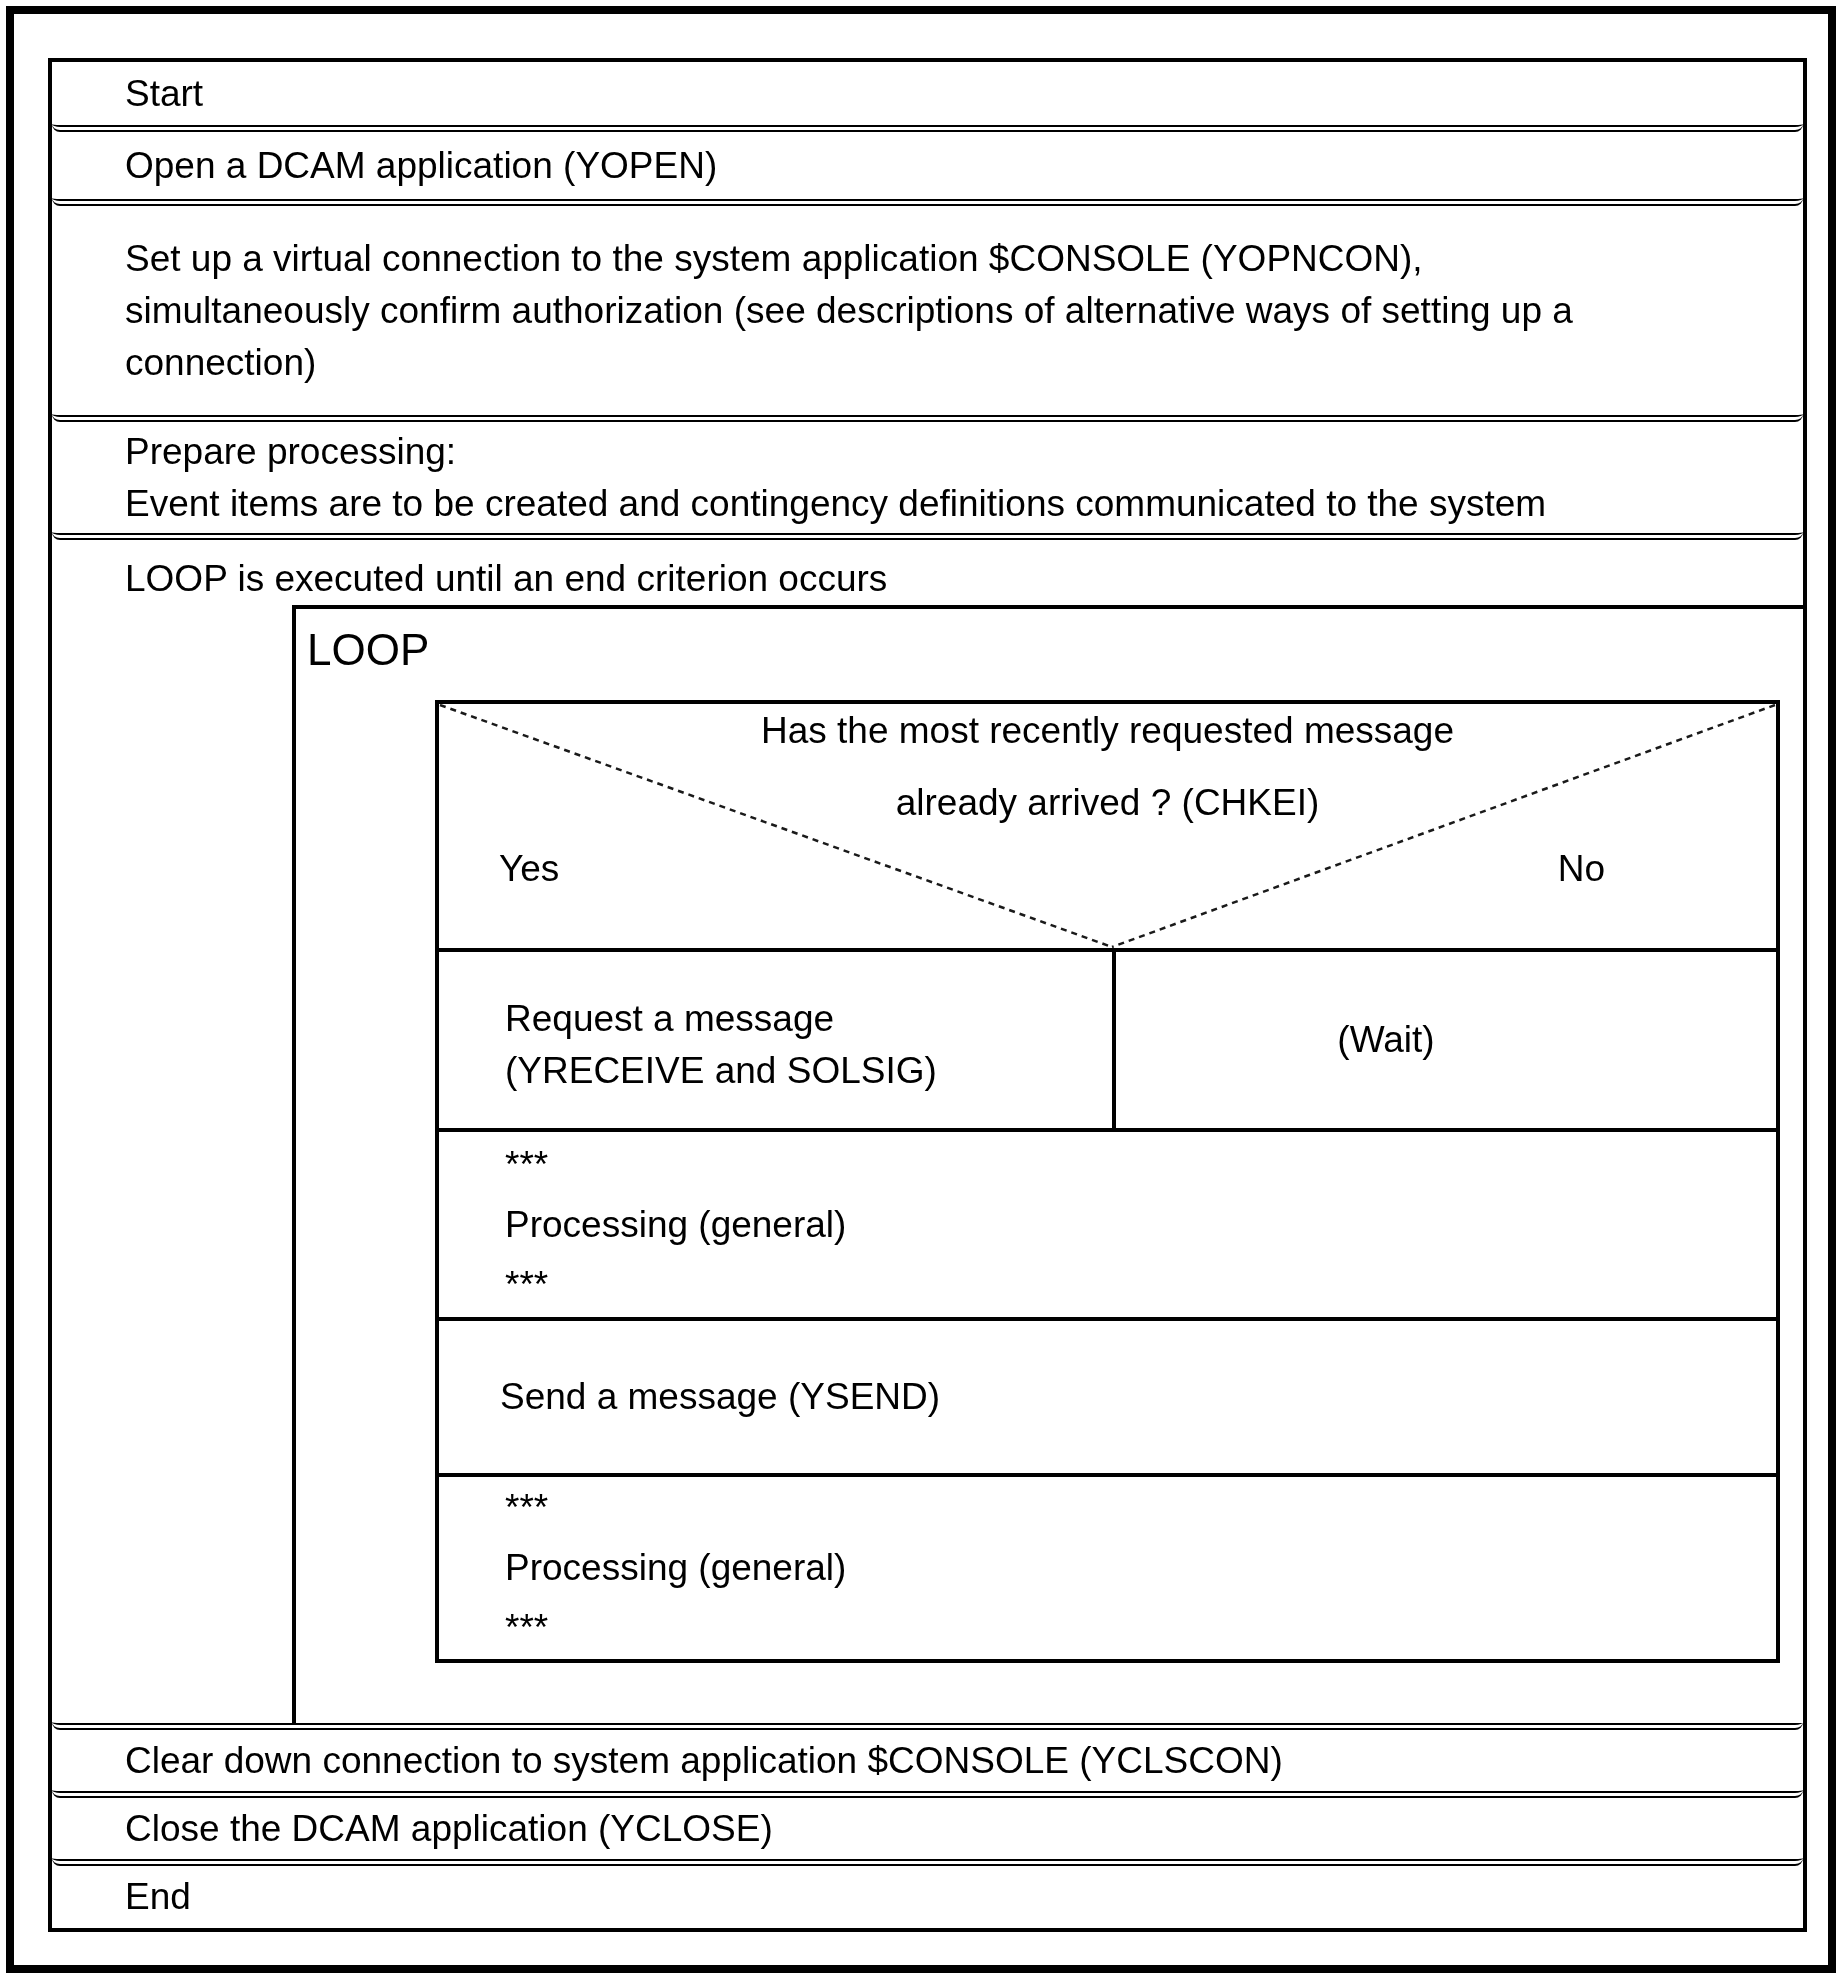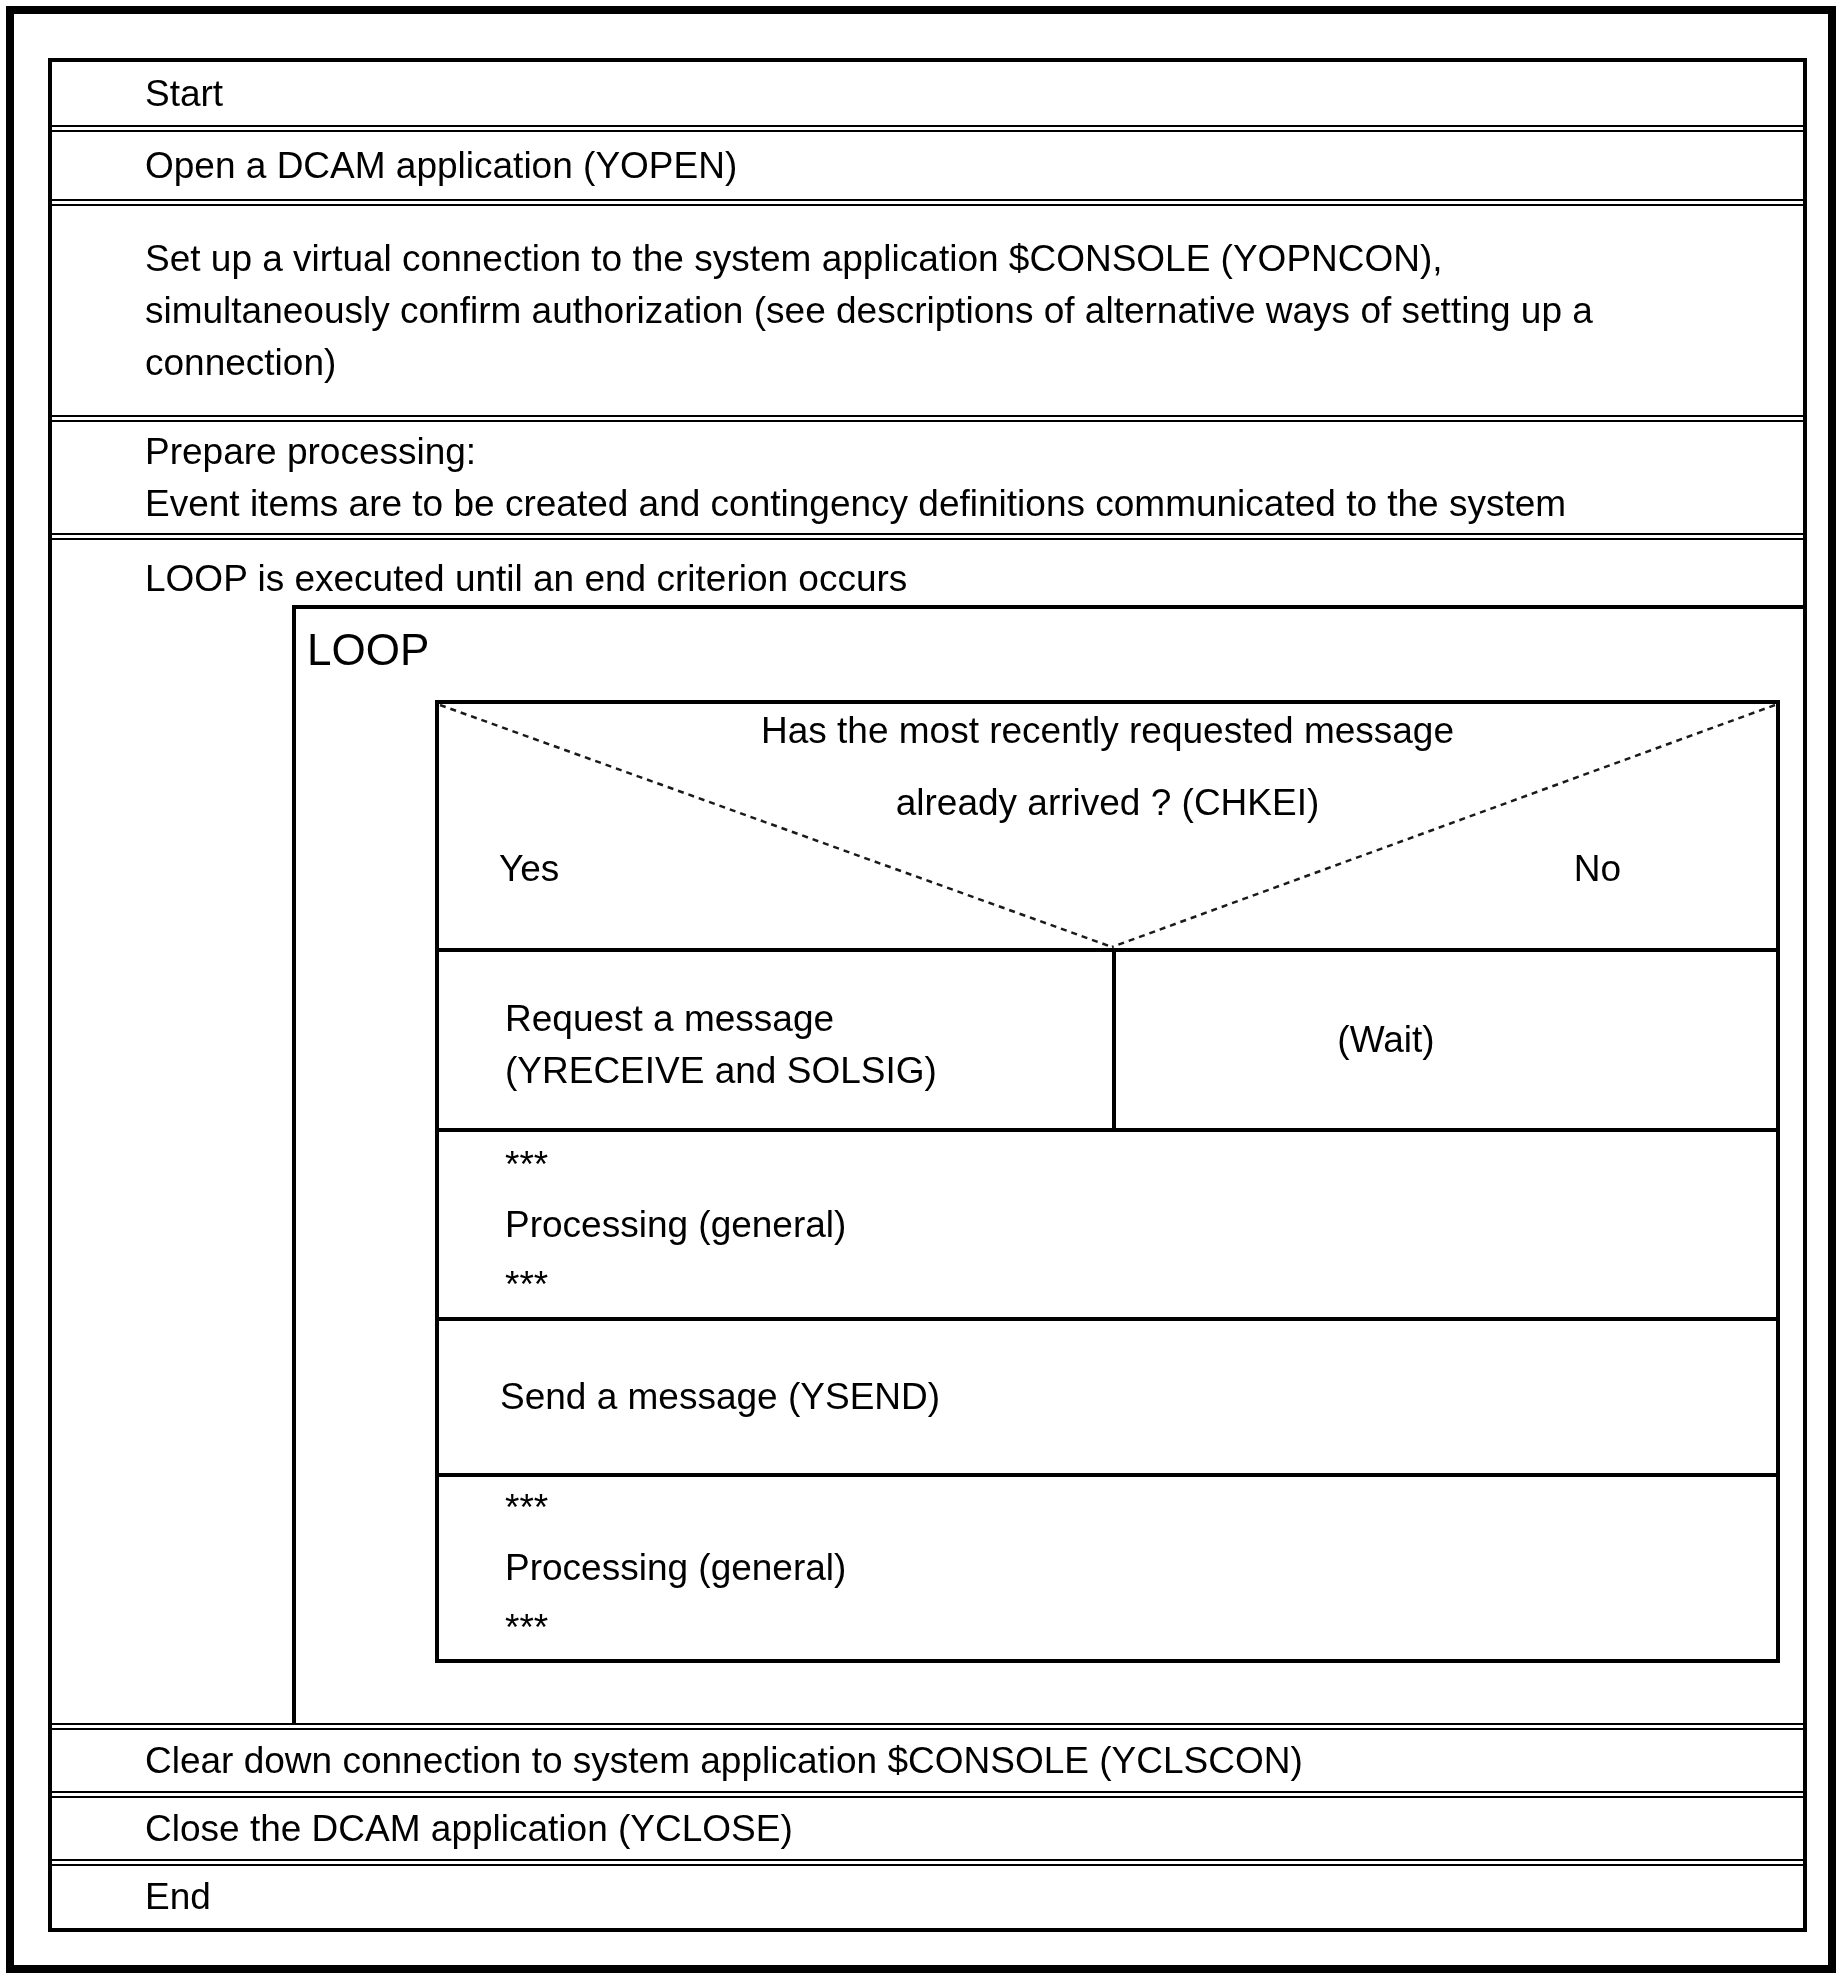--- a/index.html
+++ b/index.html
@@ -12,22 +12,22 @@
   .frame{
     position:absolute;left:6px;top:6px;width:1830px;height:1967px;
     border:8px solid #000;
   }
   .table{
     position:absolute;left:48px;top:58px;width:1759px;height:1874px;
     border:4px solid #000;display:flex;flex-direction:column;background:#fff;
   }
   .row{
     border-bottom:7px double #000;
-    padding-left:93px;font-size:37px;line-height:52px;
-    display:flex;flex-direction:column;justify-content:center;
+    padding-left:73px;font-size:37px;line-height:52px;
+    display:flex;flex-direction:column;justify-content:center;border-radius:8px;
   }
   .r-start{height:70px;}
   .r-open{height:74px;}
   .r-setup{height:216px;}
   .r-prepare{height:118px;}
   .r-loopwrap{height:1190px;justify-content:flex-start;padding-top:13px;}
   .r-clear{height:68px;}
   .r-close{height:68px;}
   .r-end{height:62px;border-bottom:none;flex:1;}
   
@@ -42,21 +42,21 @@
   .stack{
     position:absolute;left:435px;top:700px;width:1345px;height:963px;
     border:4px solid #000;display:flex;flex-direction:column;
     font-size:37px;background:#fff;
   }
   .tri{position:relative;height:248px;border-bottom:4px solid #000;}
   .tri svg{position:absolute;left:0;top:0;width:100%;height:100%;display:block;}
   .q1{position:absolute;top:5px;left:0;width:100%;text-align:center;line-height:44px;}
   .q2{position:absolute;top:77px;left:0;width:100%;text-align:center;line-height:44px;}
   .yn{
-    position:absolute;top:143px;left:0;right:0;
+    position:absolute;top:143px;left:0;right:16px;
     display:flex;justify-content:space-between;
     padding:0 155px 0 60px;line-height:44px;
   }
   .branch{height:180px;border-bottom:4px solid #000;display:flex;justify-content:flex-end;}
   .cell-yes{
     width:677px;border-right:4px solid #000;
     display:flex;flex-direction:column;justify-content:center;
     padding:10px 0 0 66px;line-height:52px;
   }
   .cell-no{

